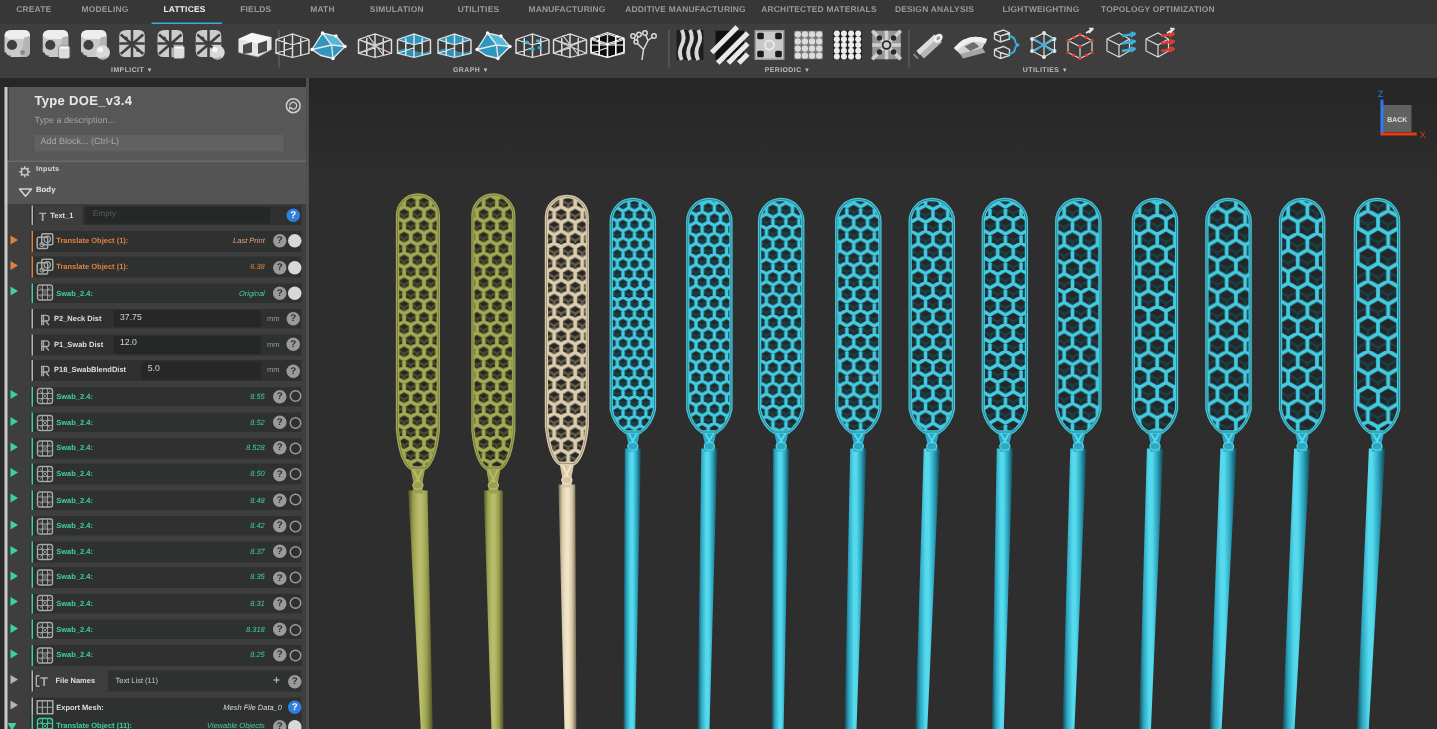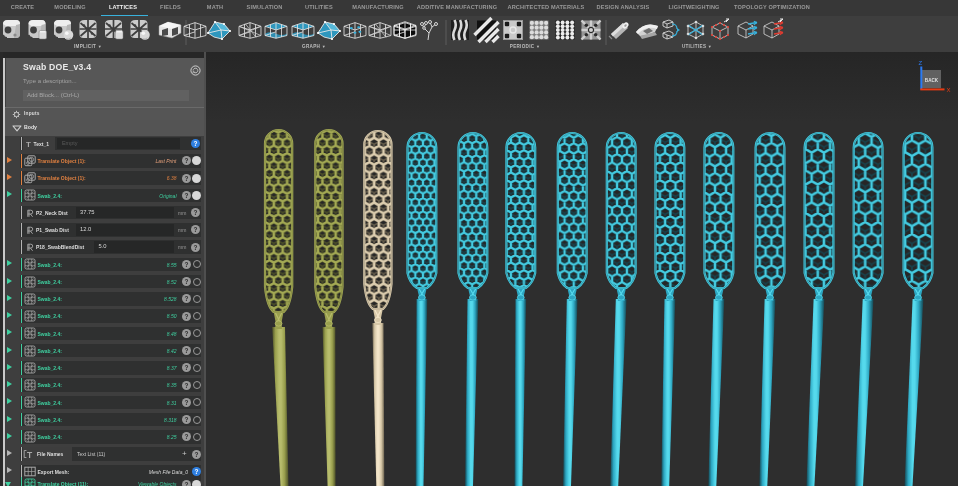--- a/index.html
+++ b/index.html
@@ -532,21 +532,21 @@
 <text x="931.5" y="81.5" fill="#e0e0e0" font-size="4.6" text-anchor="middle" font-weight="bold">BACK</text>
 <line x1="921.3" y1="66.5" x2="921.3" y2="89.5" stroke="#2c7bf2" stroke-width="2"></line>
 <line x1="920.3" y1="89.4" x2="944.5" y2="89.4" stroke="#e83b12" stroke-width="2"></line>
 <text x="918.5" y="64.5" fill="#2c7bf2" font-size="6">Z</text>
 <text x="946.5" y="92.3" fill="#e83b12" font-size="6">X</text>
 </g>
 </svg>
 <div style="position:absolute;left:0;top:52px;width:206px;height:434px;background:#3e3e3e;overflow:hidden">
     <div style="position:absolute;left:0;top:0;width:206px;height:6px;background:#272727"></div>
     <div style="position:absolute;left:6px;top:6px;width:200px;height:49.5px;background:#575757"></div>
-    <div style="position:absolute;left:23px;top:9.5px;color:#e8e8e8;font-size:8.7px;font-weight:bold;letter-spacing:0.2px">Swab DOE_v3.4</div>
+    <div style="position:absolute;left:23px;top:9.5px;color:#e8e8e8;font-size:8.7px;font-weight:bold;letter-spacing:0.2px">Type DOE_v3.4</div>
     <svg width="11" height="11" style="position:absolute;left:189.5px;top:13px">
 <circle cx="5.5" cy="5.5" r="4.6" fill="none" stroke="#cfcfcf" stroke-width="1"></circle>
       <path d="M3.2,5.5 a2.3,2.3 0 1 1 0.8,1.7 M3,8.2 l0.1,-1.6 1.5,0.5" stroke="#cfcfcf" stroke-width="0.8" fill="none"></path>
     </svg>
     <div style="position:absolute;left:23px;top:26px;color:#a3a3a3;font-size:6px">Type a description...</div>
     <div style="position:absolute;left:23px;top:37.6px;width:166px;height:11px;background:#616161;color:#a9a9a9;font-size:6px;line-height:11px;padding-left:4px;box-sizing:border-box">Add Block... (Ctrl-L)</div>
     <div style="position:absolute;left:0;top:55.2px;width:206px;height:0.8px;background:#6a6a6a"></div>
     <div style="position:absolute;left:0;top:56px;width:206px;height:11.5px;background:#555555"></div>
     <svg width="9" height="9" style="position:absolute;left:12px;top:57.5px">
       <circle cx="4.5" cy="4.5" r="2.2" fill="none" stroke="#c5c5c5" stroke-width="1"></circle>

